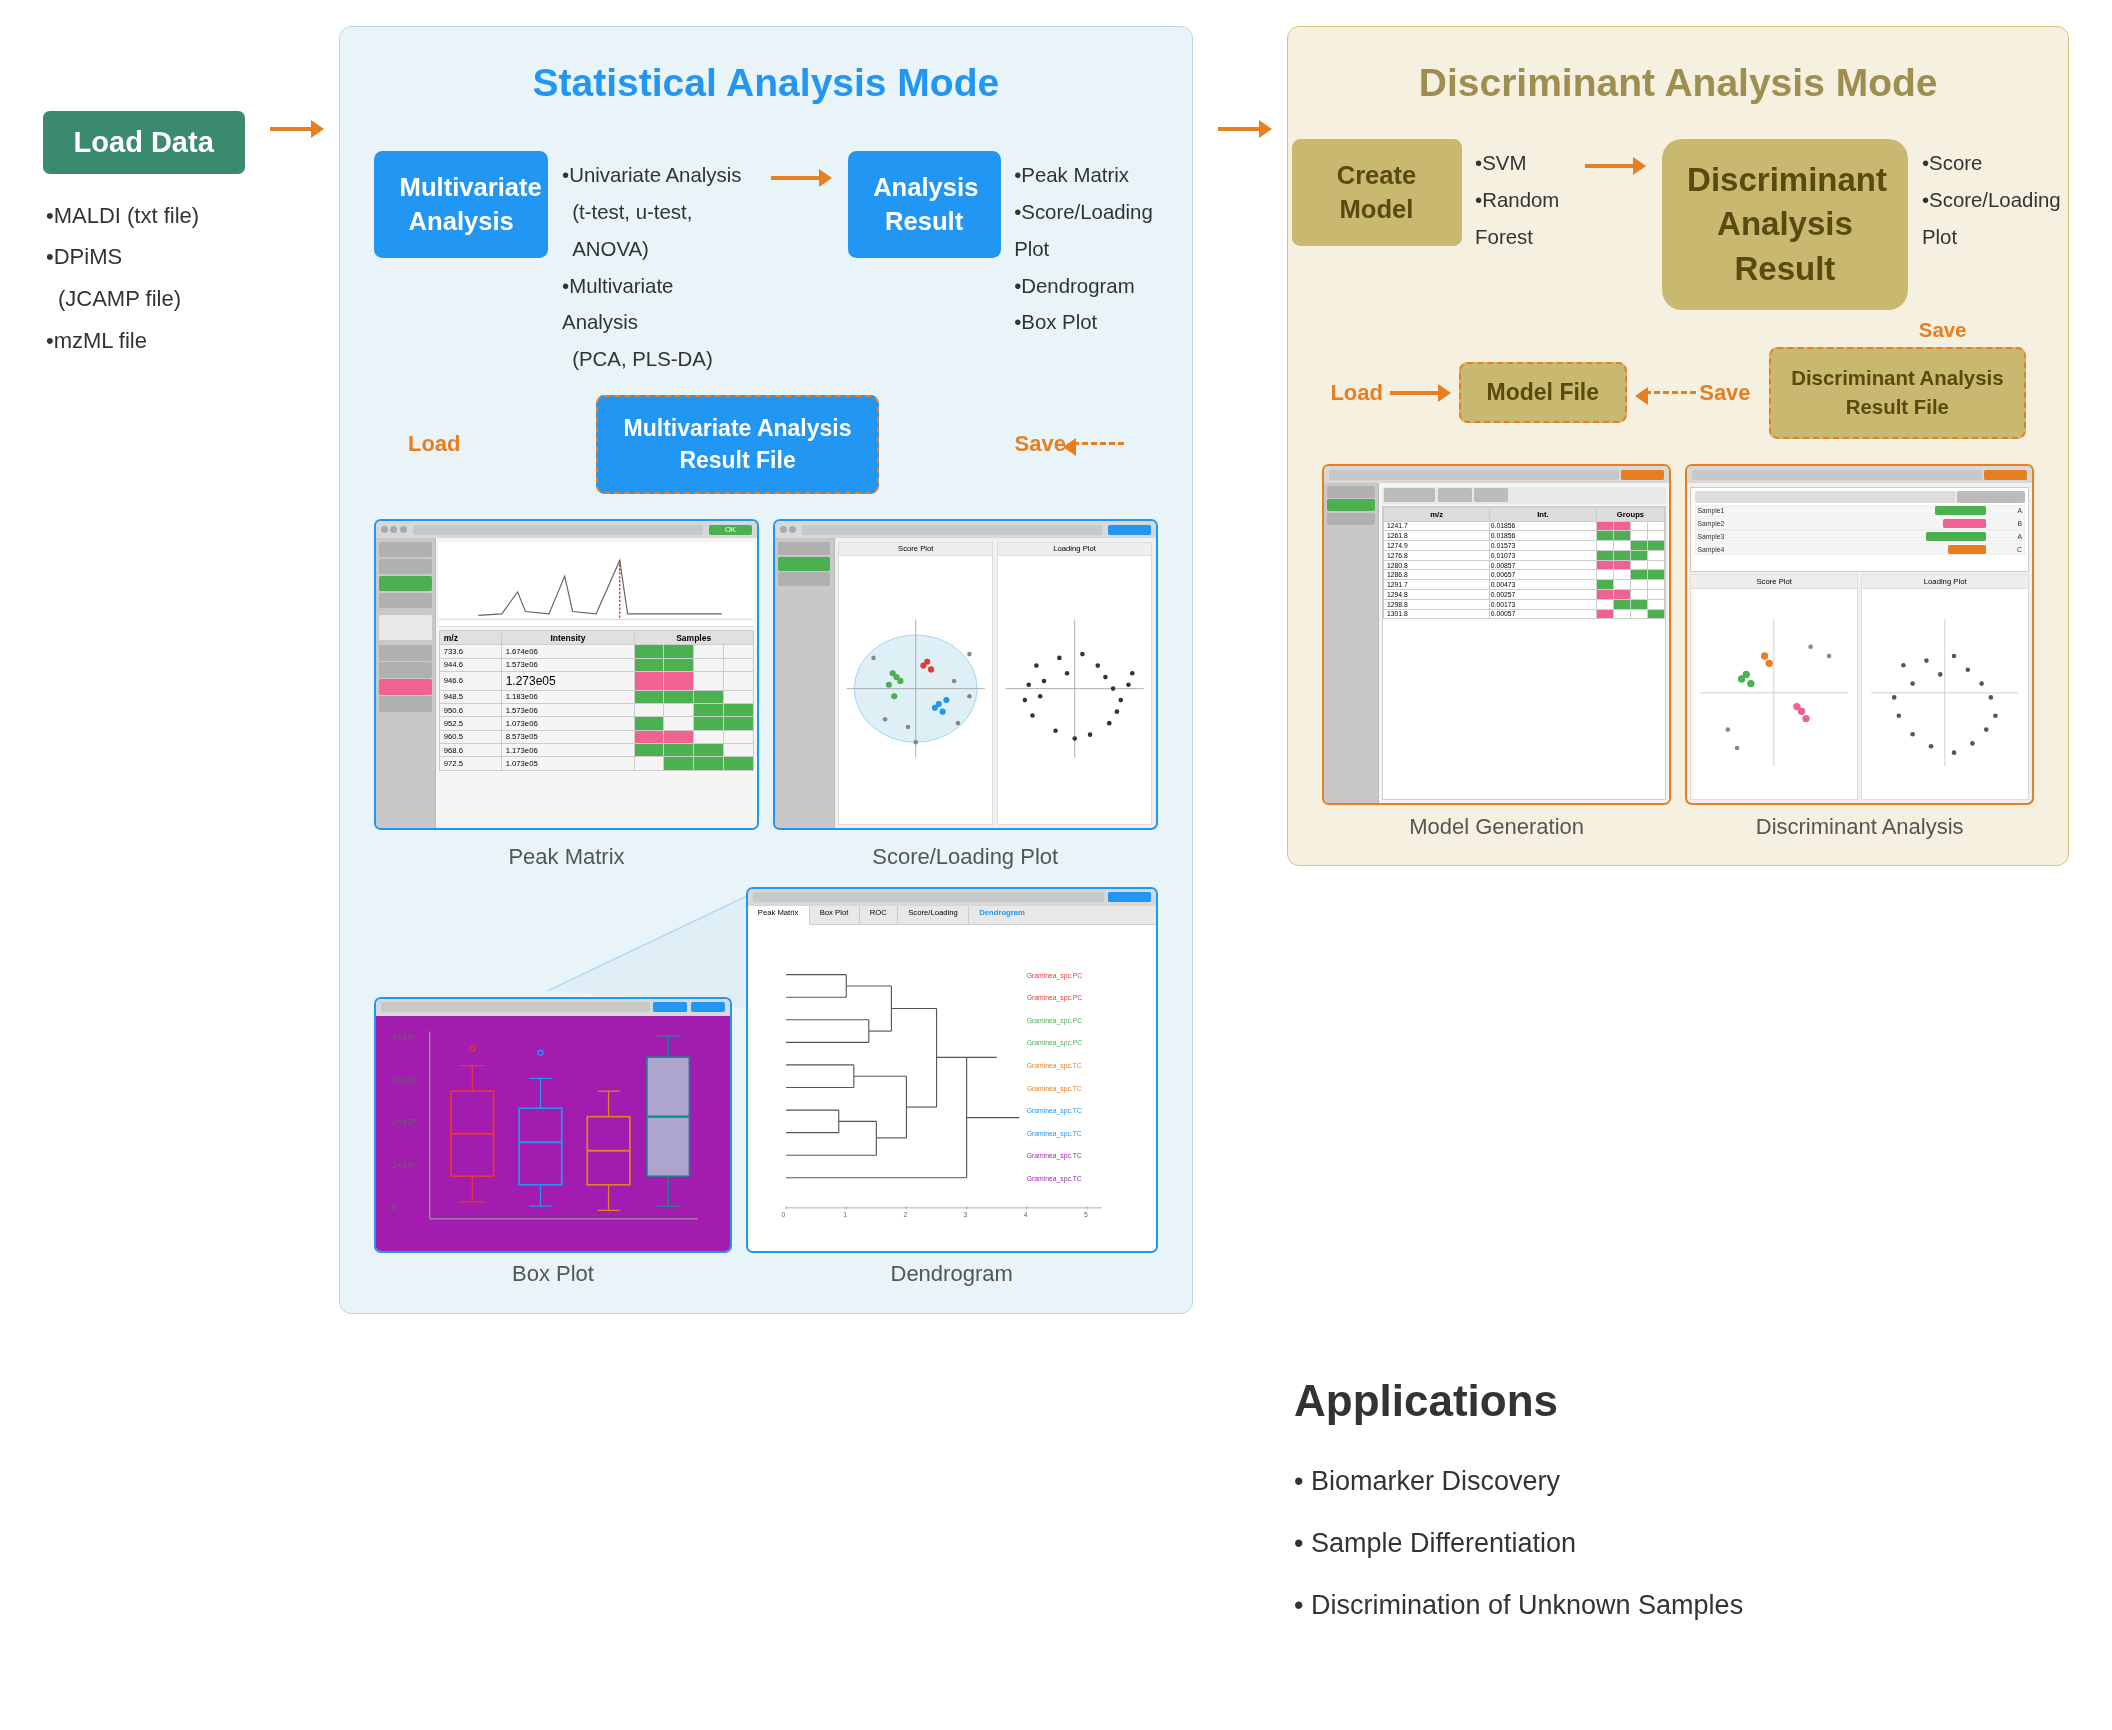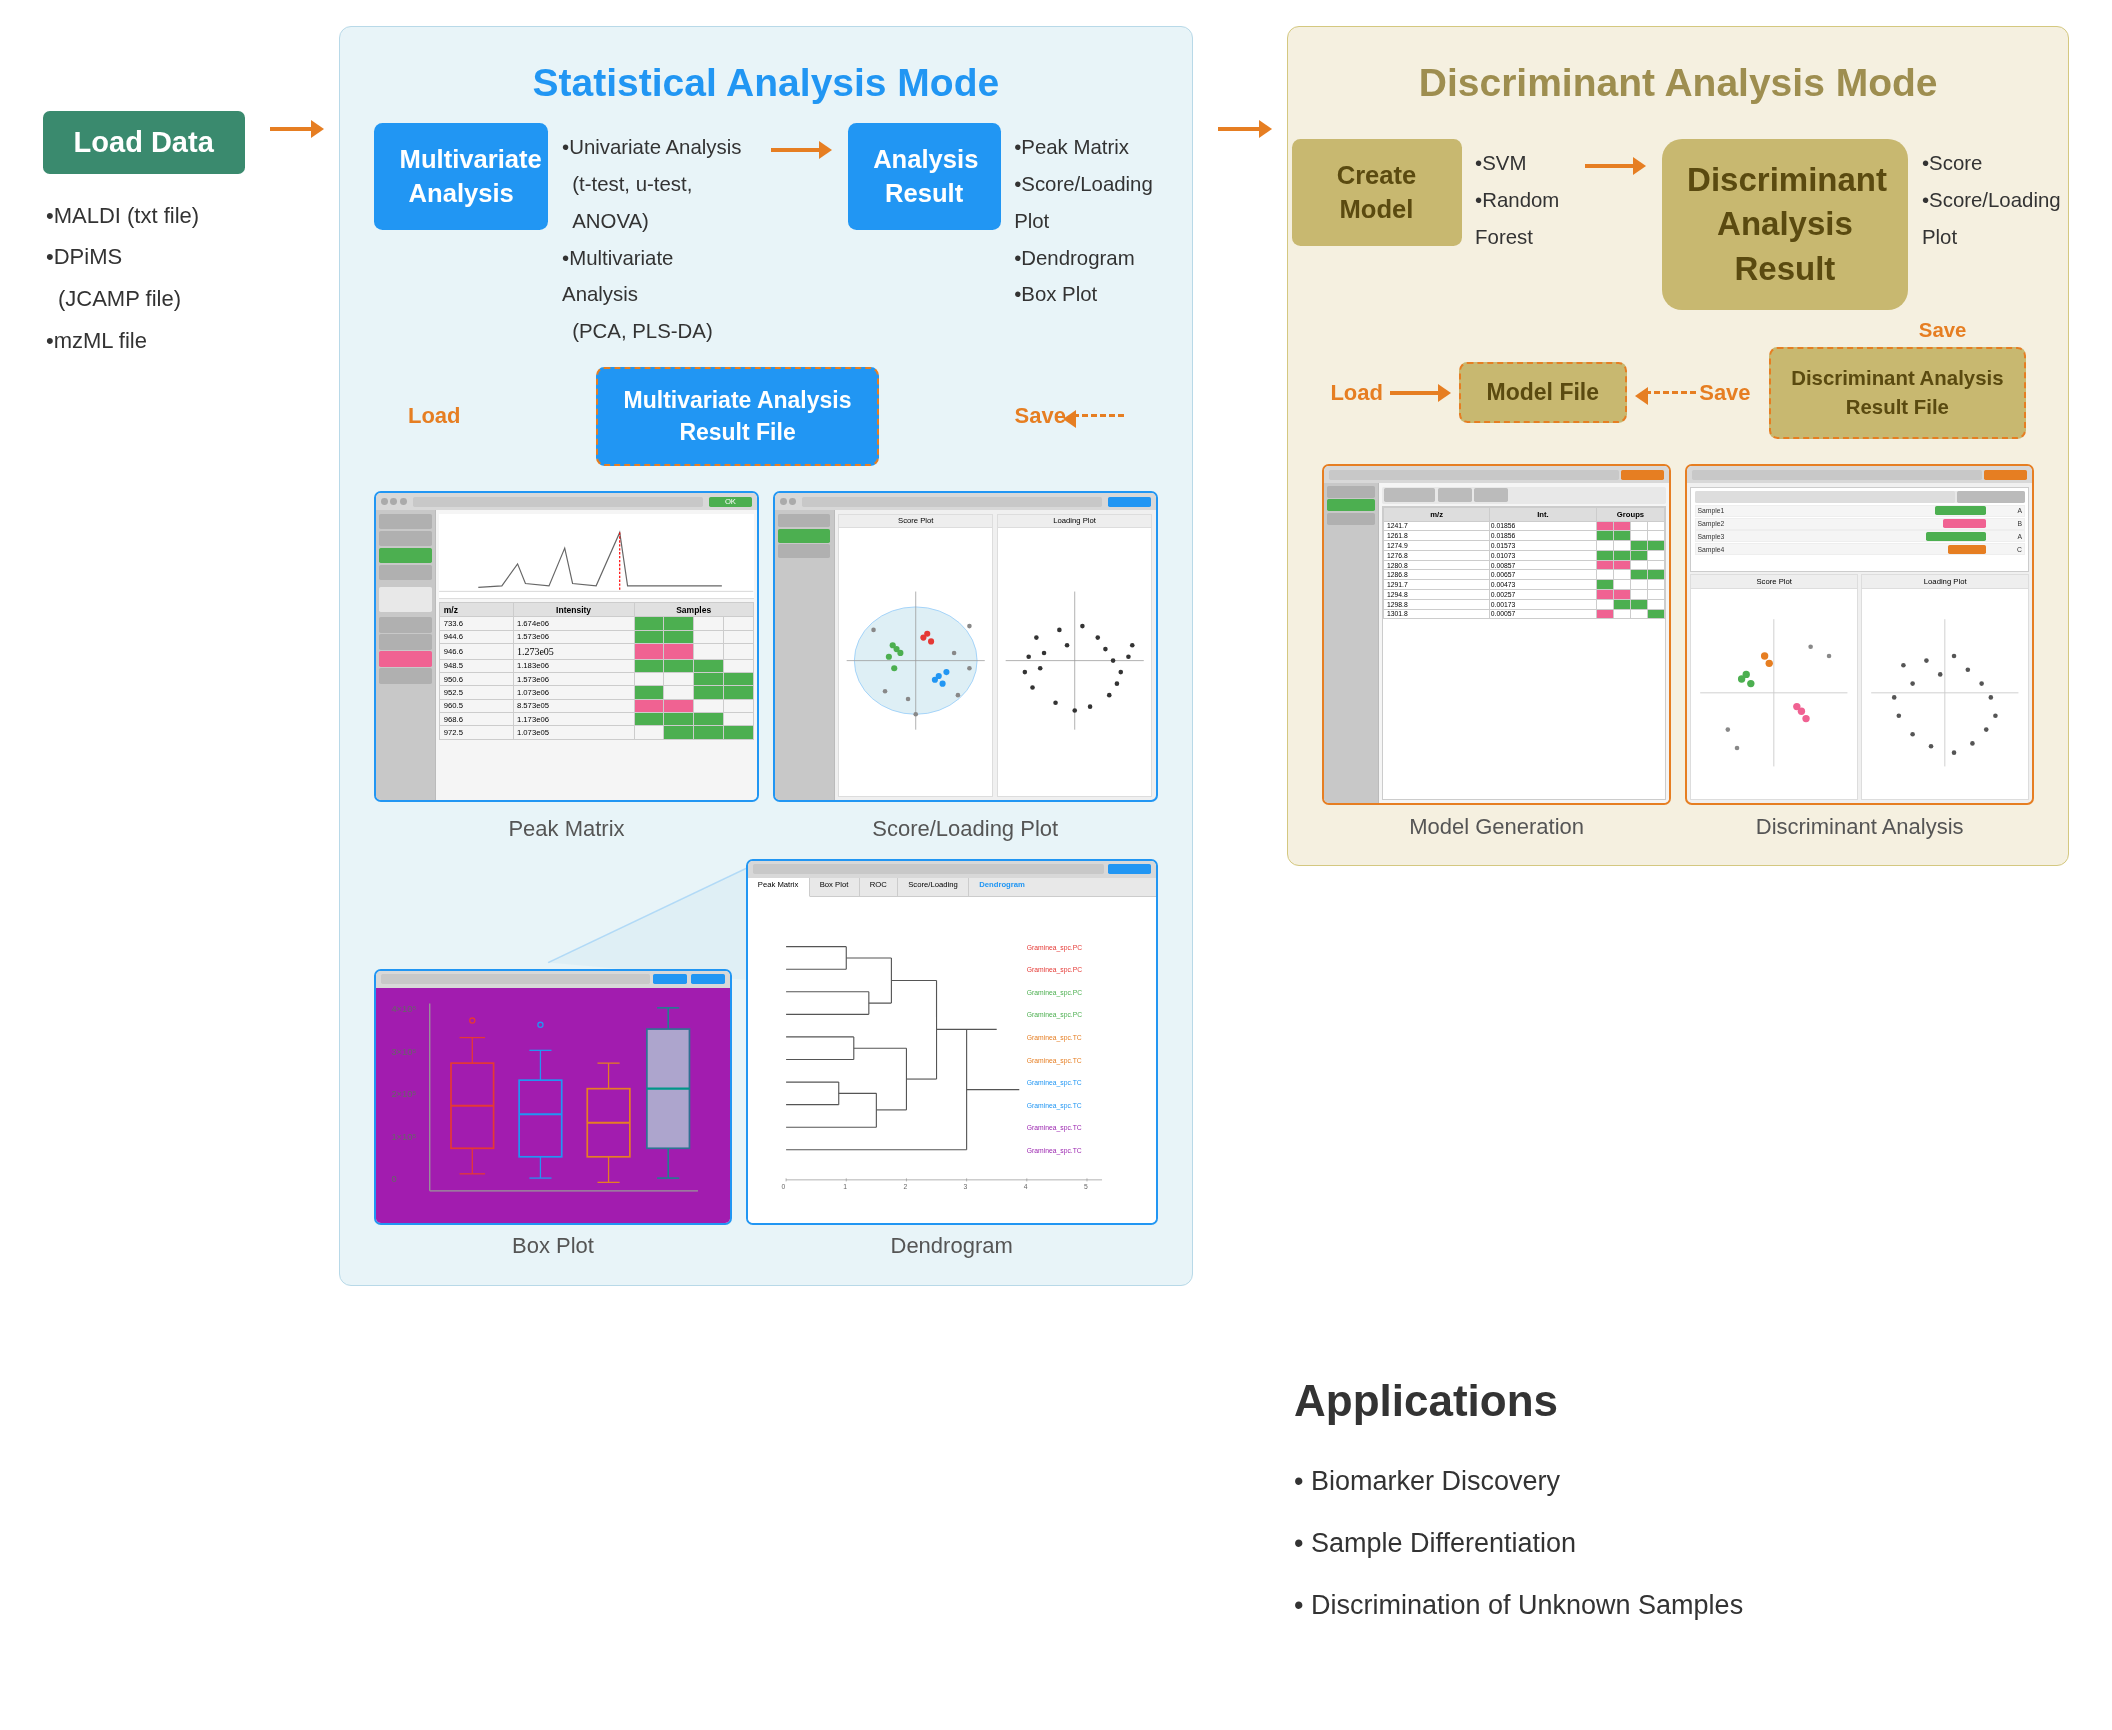--- a/index.html
+++ b/index.html
@@ -30,21 +30,21 @@
     </div>
 
     <div style="display: flex; align-items: center; padding-top: 101px; flex-shrink: 0;">
       <div style="width: 43px; height: 4.3px; background: #e67e22; position: relative;">
         <div style="position: absolute; right: -10.2px; top: -6.8px; border-left: 13.6px solid #e67e22; border-top: 9.4px solid transparent; border-bottom: 9.4px solid transparent;"></div>
       </div>
     </div>
 
     <div style="background: #e8f4f8; border: 1.7px solid #b8d9e8; border-radius: 12px; padding: 34px 34px 25.6px 34px; flex: 1.1; position: relative; min-width: 809px;">
 
-      <div style="color: #2196F3; font-size: 39px; font-weight: bold; text-align: center; margin-bottom: 18px;">Statistical Analysis Mode</div>
+      <div style="color: #2196F3; font-size: 39px; font-weight: bold; text-align: center; margin-bottom: 46px;">Statistical Analysis Mode</div>
 
       <div style="display: flex; flex-direction: row; align-items: flex-start; justify-content: center; gap: 25.6px; margin-bottom: 8.5px;">
 
         <div style="display: flex; flex-direction: row; align-items: flex-start; gap: 13.6px;">
           <div style="background: #2196F3; color: white; font-weight: bold; font-size: 25.6px; padding: 19px 25.6px; border-radius: 8.5px; text-align: center; min-width: 170px; line-height: 1.35;">Multivariate<br>Analysis</div>
           <ul style="font-size: 20.4px; color: #333; line-height: 1.8; list-style: none; padding-top: 6.8px;">
             <li>•Univariate Analysis</li>
             <li style="padding-left: 10.2px;">(t-test, u-test, ANOVA)</li>
             <li>•Multivariate Analysis</li>
             <li style="padding-left: 10.2px;">(PCA, PLS-DA)</li>
@@ -137,21 +137,21 @@
                       <tr>
                           <td style="border: 0.9px solid #ccc; padding: 1.7px 3.4px; font-size: 7.7px;">944.6</td>
                           <td style="border: 0.9px solid #ccc; padding: 1.7px 3.4px; font-size: 7.7px;">1.573e06</td>
                           <td style="border: 0.9px solid #ccc; background: #4CAF50;"></td>
                           <td style="border: 0.9px solid #ccc; background: #4CAF50;"></td>
                           <td style="border: 0.9px solid #ccc;"></td>
                           <td style="border: 0.9px solid #ccc;"></td>
                         </tr>
                       <tr>
                           <td style="border: 0.9px solid #ccc; padding: 1.7px 3.4px; font-size: 7.7px;">946.6</td>
-                          <td style="border: 0.9px solid #ccc; padding: 1.7px 3.4px; font-size: 10px; font-family: Liberation Serif, serif;">1.273e05</td>
+                          <td style="border: 0.9px solid #ccc; padding: 1.7px 3.4px; font-size: 12px;">1.273e05</td>
                           <td style="border: 0.9px solid #ccc; background: #F06292;"></td>
                           <td style="border: 0.9px solid #ccc; background: #F06292;"></td>
                           <td style="border: 0.9px solid #ccc;"></td>
                           <td style="border: 0.9px solid #ccc;"></td>
                         </tr>
                       <tr>
                           <td style="border: 0.9px solid #ccc; padding: 1.7px 3.4px; font-size: 7.7px;">948.5</td>
                           <td style="border: 0.9px solid #ccc; padding: 1.7px 3.4px; font-size: 7.7px;">1.183e06</td>
                           <td style="border: 0.9px solid #ccc; background: #4CAF50;"></td>
                           <td style="border: 0.9px solid #ccc; background: #4CAF50;"></td>

